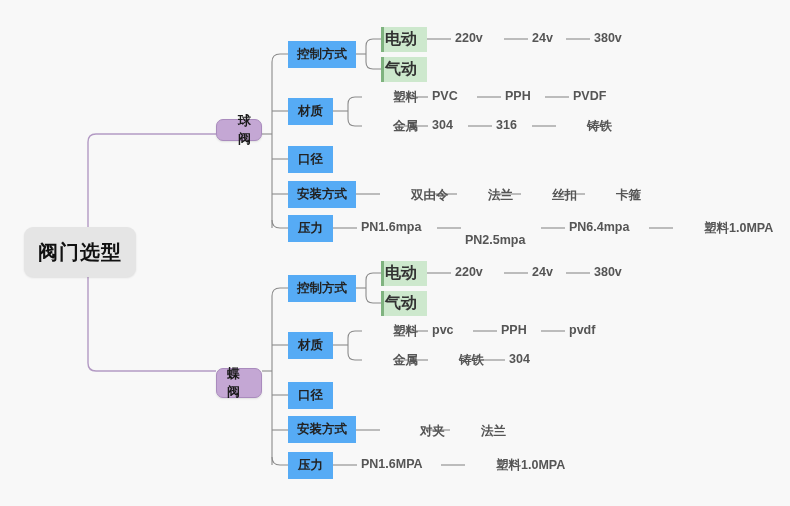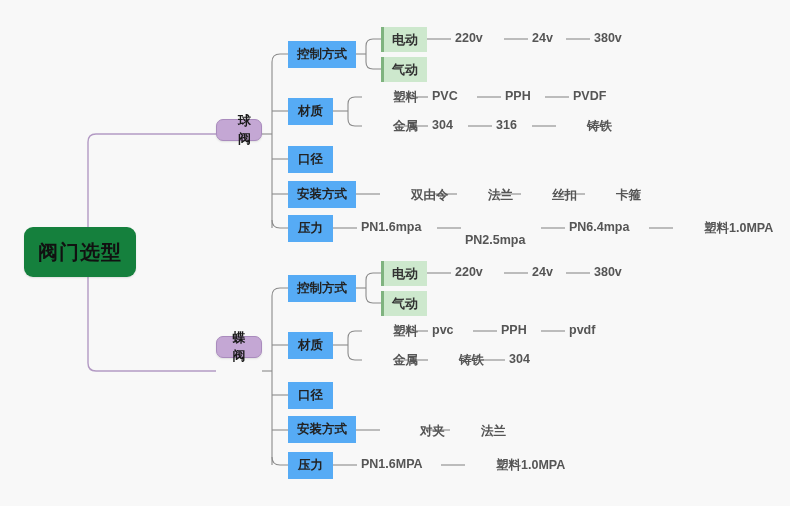--- a/index.html
+++ b/index.html
@@ -8,39 +8,39 @@
     background:#f8f8f8;
     font-family:"Liberation Sans","DejaVu Sans",sans-serif;
     overflow:hidden;
   }
   #canvas{position:relative;width:790px;height:506px;}
   svg.links{position:absolute;left:0;top:0;width:790px;height:506px;pointer-events:none;}
 
   .node{position:absolute;box-sizing:border-box;display:flex;align-items:center;}
 
   .root{
-    background:#15803d;border-radius:9px;
+    background:#e5e5e5;border-radius:9px;
     color:#111;font-weight:bold;font-size:20px;
     padding:0 14px;letter-spacing:1px;
     box-shadow:0 1px 2px rgba(0,0,0,.10);
   }
   .lvl2{
     background:#c4a7d4;border:1px solid #a98bbd;border-radius:7px;
     color:#1a1a1a;font-weight:bold;font-size:13px;
     padding:0 10px;justify-content:center;
     box-shadow:0 1px 2px rgba(0,0,0,.10);
   }
   .lvl3{
     background:#56abf5;color:#222;font-weight:bold;font-size:12.5px;
     padding:0 9px;justify-content:center;
   }
   .lvl4box{
     background:#cde8cd;border-left:3px solid #7fb37f;
-    color:#333;font-weight:bold;font-size:13px;
-    padding:0 8px;
+    color:#333;font-weight:bold;font-size:16px;
+    padding:0 1px;
   }
   .plain{
     color:#555;font-weight:bold;font-size:12.5px;
     background:transparent;white-space:nowrap;
   }
   .plain.cjk{font-size:12.5px;margin-left:27px;}
 </style>
 </head>
 <body>
 
@@ -150,21 +150,21 @@
   <div class="node plain cjk" style="left:461px;top:187px;">法兰</div>
   <div class="node plain cjk" style="left:525px;top:187px;">丝扣</div>
   <div class="node plain cjk" style="left:589px;top:187px;">卡箍</div>
 
   <div class="node lvl3" style="left:288px;top:215px;width:45px;height:27px;">压力</div>
   <div class="node plain" style="left:361px;top:220px;">PN1.6mpa</div>
   <div class="node plain" style="left:465px;top:233px;">PN2.5mpa</div>
   <div class="node plain" style="left:569px;top:220px;">PN6.4mpa</div>
   <div class="node plain cjk" style="left:677px;top:220px;">塑料1.0MPA</div>
 
-  <div class="node lvl2" style="left:216px;top:336px;width:46px;height:22px;text-align:center;">蝶阀</div>
+  <div class="node lvl2" style="left:216px;top:368px;width:46px;height:30px;">蝶阀</div>
 
   <div class="node lvl3" style="left:288px;top:275px;width:68px;height:27px;">控制方式</div>
   <div class="node lvl4box" style="left:381px;top:261px;width:46px;height:25px;">电动</div>
   <div class="node lvl4box" style="left:381px;top:291px;width:46px;height:25px;">气动</div>
   <div class="node plain" style="left:455px;top:265px;">220v</div>
   <div class="node plain" style="left:532px;top:265px;">24v</div>
   <div class="node plain" style="left:594px;top:265px;">380v</div>
 
   <div class="node lvl3" style="left:288px;top:332px;width:45px;height:27px;">材质</div>
   <div class="node plain cjk" style="left:366px;top:323px;">塑料</div>

